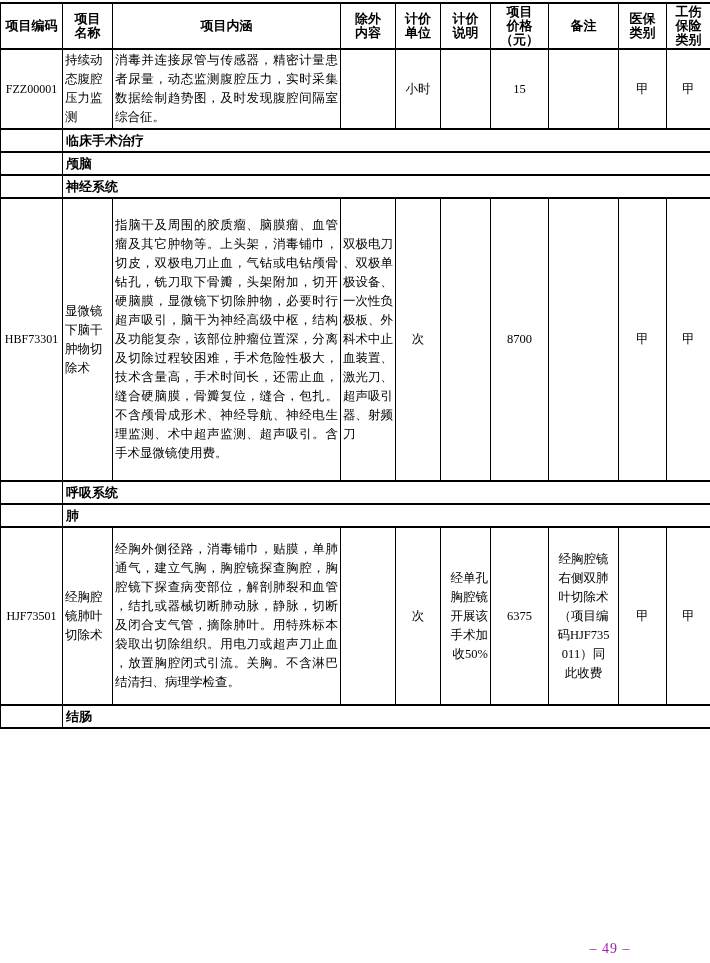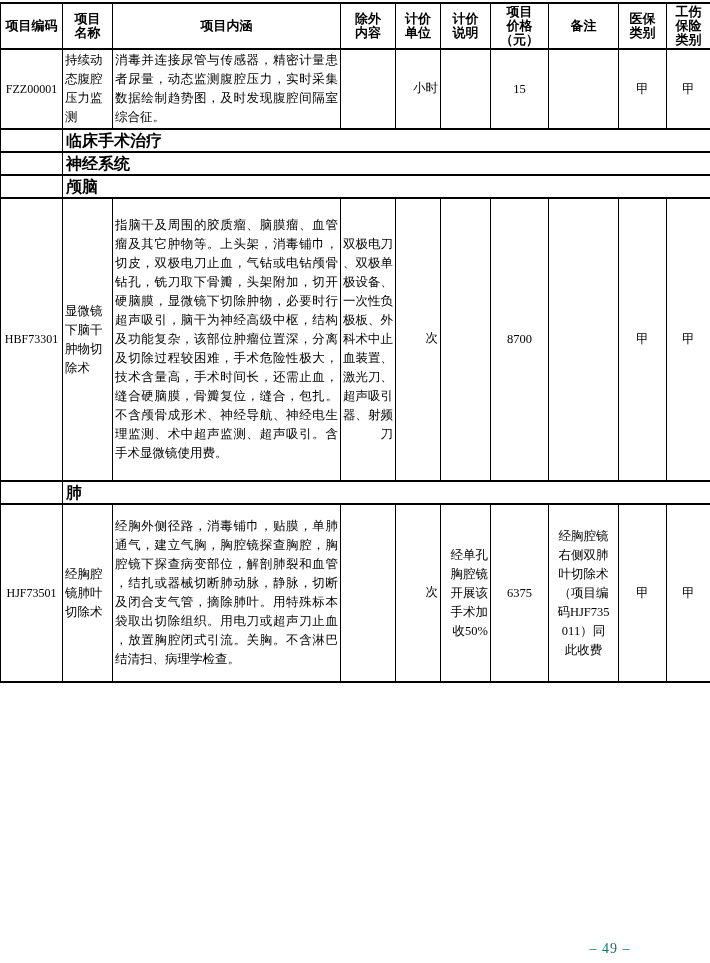--- a/index.html
+++ b/index.html
@@ -37,40 +37,40 @@
     font-weight: bold;
     text-align: center;
     white-space: pre-line;
     line-height: 14px;
     font-size: 13px;
     padding: 1px 0;
   }
   .c-code   { text-align: center; padding: 1px 1px; font-size: 12px; }
   .c-name   { text-align: left; line-break: anywhere; }
   .c-content{ text-align: justify; text-align-last: left; line-break: anywhere; }
-  .c-excl   { text-align: right; line-break: anywhere; margin-left: 21px; }
-  .c-unit   { text-align: right; font-family: Liberation Mono, monospace; }
+  .c-excl   { text-align: left; line-break: anywhere; margin-left: 21px; }
+  .c-unit   { text-align: center; }
   .c-note   { text-align: right; line-break: anywhere; }
   .c-price  { text-align: center; font-family: Liberation Serif, serif; }
   .c-remark { text-align: center; line-break: anywhere; padding: 1px 8px; }
   .c-mi, .c-wi { text-align: center; }
   .c-section {
     font-weight: bold;
     text-align: left;
-    font-size: 16px;
+    font-size: 13px;
     padding-left: 3px;
   }
   .page-number {
     position: absolute;
     top: 941px;
     left: 566px;
     width: 88px;
     text-align: center;
     font-size: 14px;
-    color: #0f766e;
+    color: #a21caf;
     letter-spacing: 1px;
   }
 </style>
 </head>
 <body>
 
 <div class="page">
   <table class="price-table">
     <colgroup>
       <col style="width:62px">
@@ -121,55 +121,63 @@
         <td class="c-mi">甲</td>
         <td class="c-wi">甲</td>
       </tr>
 
       <tr style="height:18px">
         <td class="c-code"></td>
         <td class="c-section" colspan="9">临床手术治疗</td>
       </tr>
       <tr style="height:18px">
         <td class="c-code"></td>
-        <td class="c-section" colspan="9">神经系统</td>
+        <td class="c-section" colspan="9">颅脑</td>
       </tr>
       <tr style="height:18px">
         <td class="c-code"></td>
-        <td class="c-section" colspan="9">颅脑</td>
+        <td class="c-section" colspan="9">神经系统</td>
       </tr>
 
       <tr style="height:283px">
         <td class="c-code">HBF73301</td>
         <td class="c-name">显微镜下脑干肿物切除术</td>
         <td class="c-content">指脑干及周围的胶质瘤、脑膜瘤、血管瘤及其它肿物等。上头架，消毒铺巾，切皮，双极电刀止血，气钻或电钻颅骨钻孔，铣刀取下骨瓣，头架附加，切开硬脑膜，显微镜下切除肿物，必要时行超声吸引，脑干为神经高级中枢，结构及功能复杂，该部位肿瘤位置深，分离及切除过程较困难，手术危险性极大，技术含量高，手术时间长，还需止血，缝合硬脑膜，骨瓣复位，缝合，包扎。不含颅骨成形术、神经导航、神经电生理监测、术中超声监测、超声吸引。含手术显微镜使用费。</td>
         <td class="c-excl">双极电刀、双极单极设备、一次性负极板、外科术中止血装置、激光刀、超声吸引器、射频刀</td>
         <td class="c-unit">次</td>
         <td class="c-note"></td>
         <td class="c-price">8700</td>
         <td class="c-remark"></td>
         <td class="c-mi">甲</td>
         <td class="c-wi">甲</td>
       </tr>
 
+      <tr style="height:18px">
+        <td class="c-code"></td>
+        <td class="c-section" colspan="9">呼吸系统</td>
+      </tr>
       <tr style="height:18px">
         <td class="c-code"></td>
         <td class="c-section" colspan="9">肺</td>
       </tr>
 
       <tr style="height:178px">
         <td class="c-code">HJF73501</td>
         <td class="c-name">经胸腔镜肺叶切除术</td>
         <td class="c-content">经胸外侧径路，消毒铺巾，贴膜，单肺通气，建立气胸，胸腔镜探查胸腔，胸腔镜下探查病变部位，解剖肺裂和血管，结扎或器械切断肺动脉，静脉，切断及闭合支气管，摘除肺叶。用特殊标本袋取出切除组织。用电刀或超声刀止血，放置胸腔闭式引流。关胸。不含淋巴结清扫、病理学检查。</td>
         <td class="c-excl"></td>
         <td class="c-unit">次</td>
         <td class="c-note">经单孔胸腔镜开展该手术加收50%</td>
         <td class="c-price">6375</td>
         <td class="c-remark">经胸腔镜右侧双肺叶切除术（项目编码HJF735011）同此收费</td>
         <td class="c-mi">甲</td>
         <td class="c-wi">甲</td>
       </tr>
 
+      <tr style="height:18px">
+        <td class="c-code"></td>
+        <td class="c-section" colspan="9">结肠</td>
+      </tr>
     </tbody>
   </table>
 
   <div class="page-number">– 49 –</div>
 </div>
 
 </body></html>

